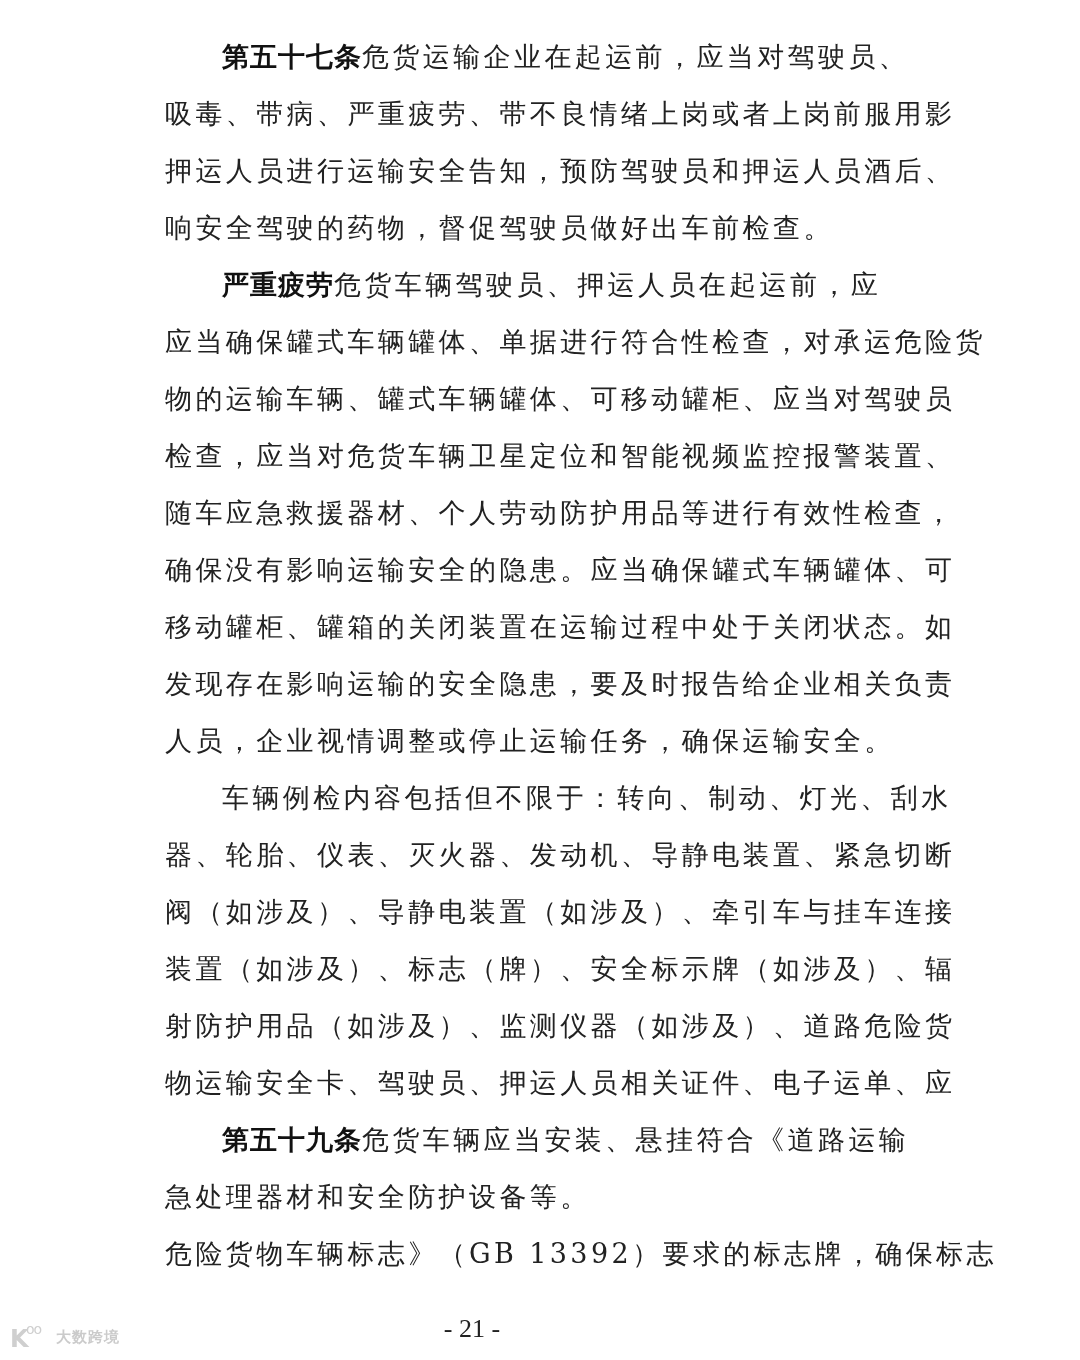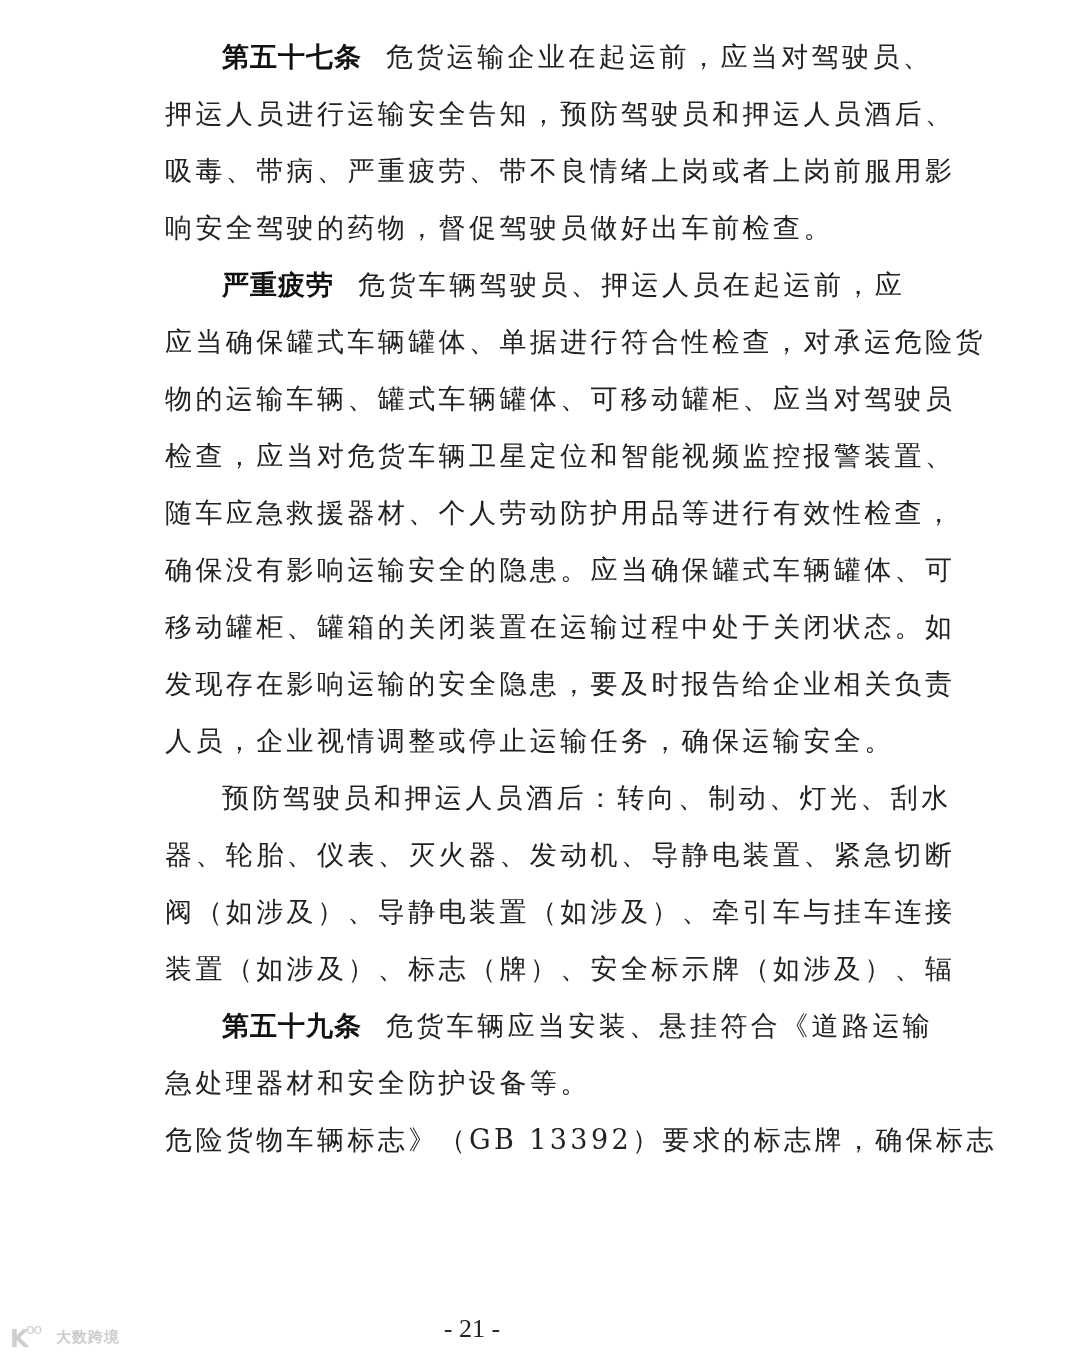--- a/index.html
+++ b/index.html
@@ -4,58 +4,60 @@
 <style>
   html, body { margin: 0; padding: 0; background: #ffffff; }
   body { width: 1080px; height: 1360px; position: relative; overflow: hidden;
          font-family: "DejaVu Serif", "Liberation Serif", serif; color: #1a1a1a; }
   .page { position: absolute; left: 0; top: 0; width: 1080px; height: 1360px; }
   .body-text { position: absolute; left: 165px; top: 28px; width: 760px; }
   .line { height: 57px; line-height: 57px; font-size: 27px; letter-spacing: 3.4px;
           white-space: nowrap; color: #222; }
   .indent { padding-left: 57px; }
   .art { font-family: "DejaVu Sans", "Liberation Sans", sans-serif; font-weight: bold;
-         color: #111; letter-spacing: 1px; margin-right: 24px; }
+         color: #111; letter-spacing: 1px; margin-right: 0; }
   .page-num { position: absolute; left: 0; width: 944px; top: 1314px; text-align: center;
               font-family: "Liberation Serif", "DejaVu Serif", serif; font-size: 26px; color: #222; }
   .watermark { position: absolute; left: 10px; top: 1322px; height: 30px; display: flex;
                align-items: center; gap: 6px; color: #c8c8c8; }
   .watermark .logo { position: relative; width: 40px; height: 28px; }
   .watermark .logo .k { position: absolute; left: 0; top: 2px; font-family: "DejaVu Sans", sans-serif;
                         font-size: 24px; font-weight: bold; color: #cfcfcf; }
   .watermark .logo .oo { position: absolute; left: 16px; top: -2px; font-family: "DejaVu Sans", sans-serif;
                          font-size: 14px; color: #cfcfcf; letter-spacing: -1px; }
   .watermark .wm-text { font-family: "DejaVu Sans", sans-serif; font-size: 15px; color: #cbcbcb;
                         letter-spacing: 1px; font-weight: bold; }
 </style>
 </head>
 <body>
 
 <div class="page">
   <div class="body-text">
 
     <div class="line indent"><span class="art">第五十七条</span><span>危货运输企业在起运前，应当对驾驶员、</span></div>
+    <div class="line">吸毒、带病、严重疲劳、带不良情绪上岗或者上岗前服用影</div>
     <div class="line">押运人员进行运输安全告知，预防驾驶员和押运人员酒后、</div>
-    <div class="line">吸毒、带病、严重疲劳、带不良情绪上岗或者上岗前服用影</div>
     <div class="line">响安全驾驶的药物，督促驾驶员做好出车前检查。</div>
 
     <div class="line indent"><span class="art">严重疲劳</span><span>危货车辆驾驶员、押运人员在起运前，应</span></div>
     <div class="line">应当确保罐式车辆罐体、单据进行符合性检查，对承运危险货</div>
     <div class="line">物的运输车辆、罐式车辆罐体、可移动罐柜、应当对驾驶员</div>
     <div class="line">检查，应当对危货车辆卫星定位和智能视频监控报警装置、</div>
     <div class="line">随车应急救援器材、个人劳动防护用品等进行有效性检查，</div>
     <div class="line">确保没有影响运输安全的隐患。应当确保罐式车辆罐体、可</div>
     <div class="line">移动罐柜、罐箱的关闭装置在运输过程中处于关闭状态。如</div>
     <div class="line">发现存在影响运输的安全隐患，要及时报告给企业相关负责</div>
     <div class="line">人员，企业视情调整或停止运输任务，确保运输安全。</div>
 
-    <div class="line indent">预防驾驶员和押运人员酒后：转向、制动、灯光、刮水</div>
+    <div class="line indent">车辆例检内容包括但不限于：转向、制动、灯光、刮水</div>
     <div class="line">器、轮胎、仪表、灭火器、发动机、导静电装置、紧急切断</div>
     <div class="line">阀（如涉及）、导静电装置（如涉及）、牵引车与挂车连接</div>
     <div class="line">装置（如涉及）、标志（牌）、安全标示牌（如涉及）、辐</div>
+    <div class="line">射防护用品（如涉及）、监测仪器（如涉及）、道路危险货</div>
+    <div class="line">物运输安全卡、驾驶员、押运人员相关证件、电子运单、应</div>
     <div class="line indent"><span class="art">第五十九条</span><span>危货车辆应当安装、悬挂符合《道路运输</span></div>
 
     <div class="line">急处理器材和安全防护设备等。</div>
     <div class="line">危险货物车辆标志》（GB 13392）要求的标志牌，确保标志</div>
   </div>
 
   <div class="watermark">
     <div class="logo">
       <span class="k">K</span>
       <span class="oo">oo</span>

